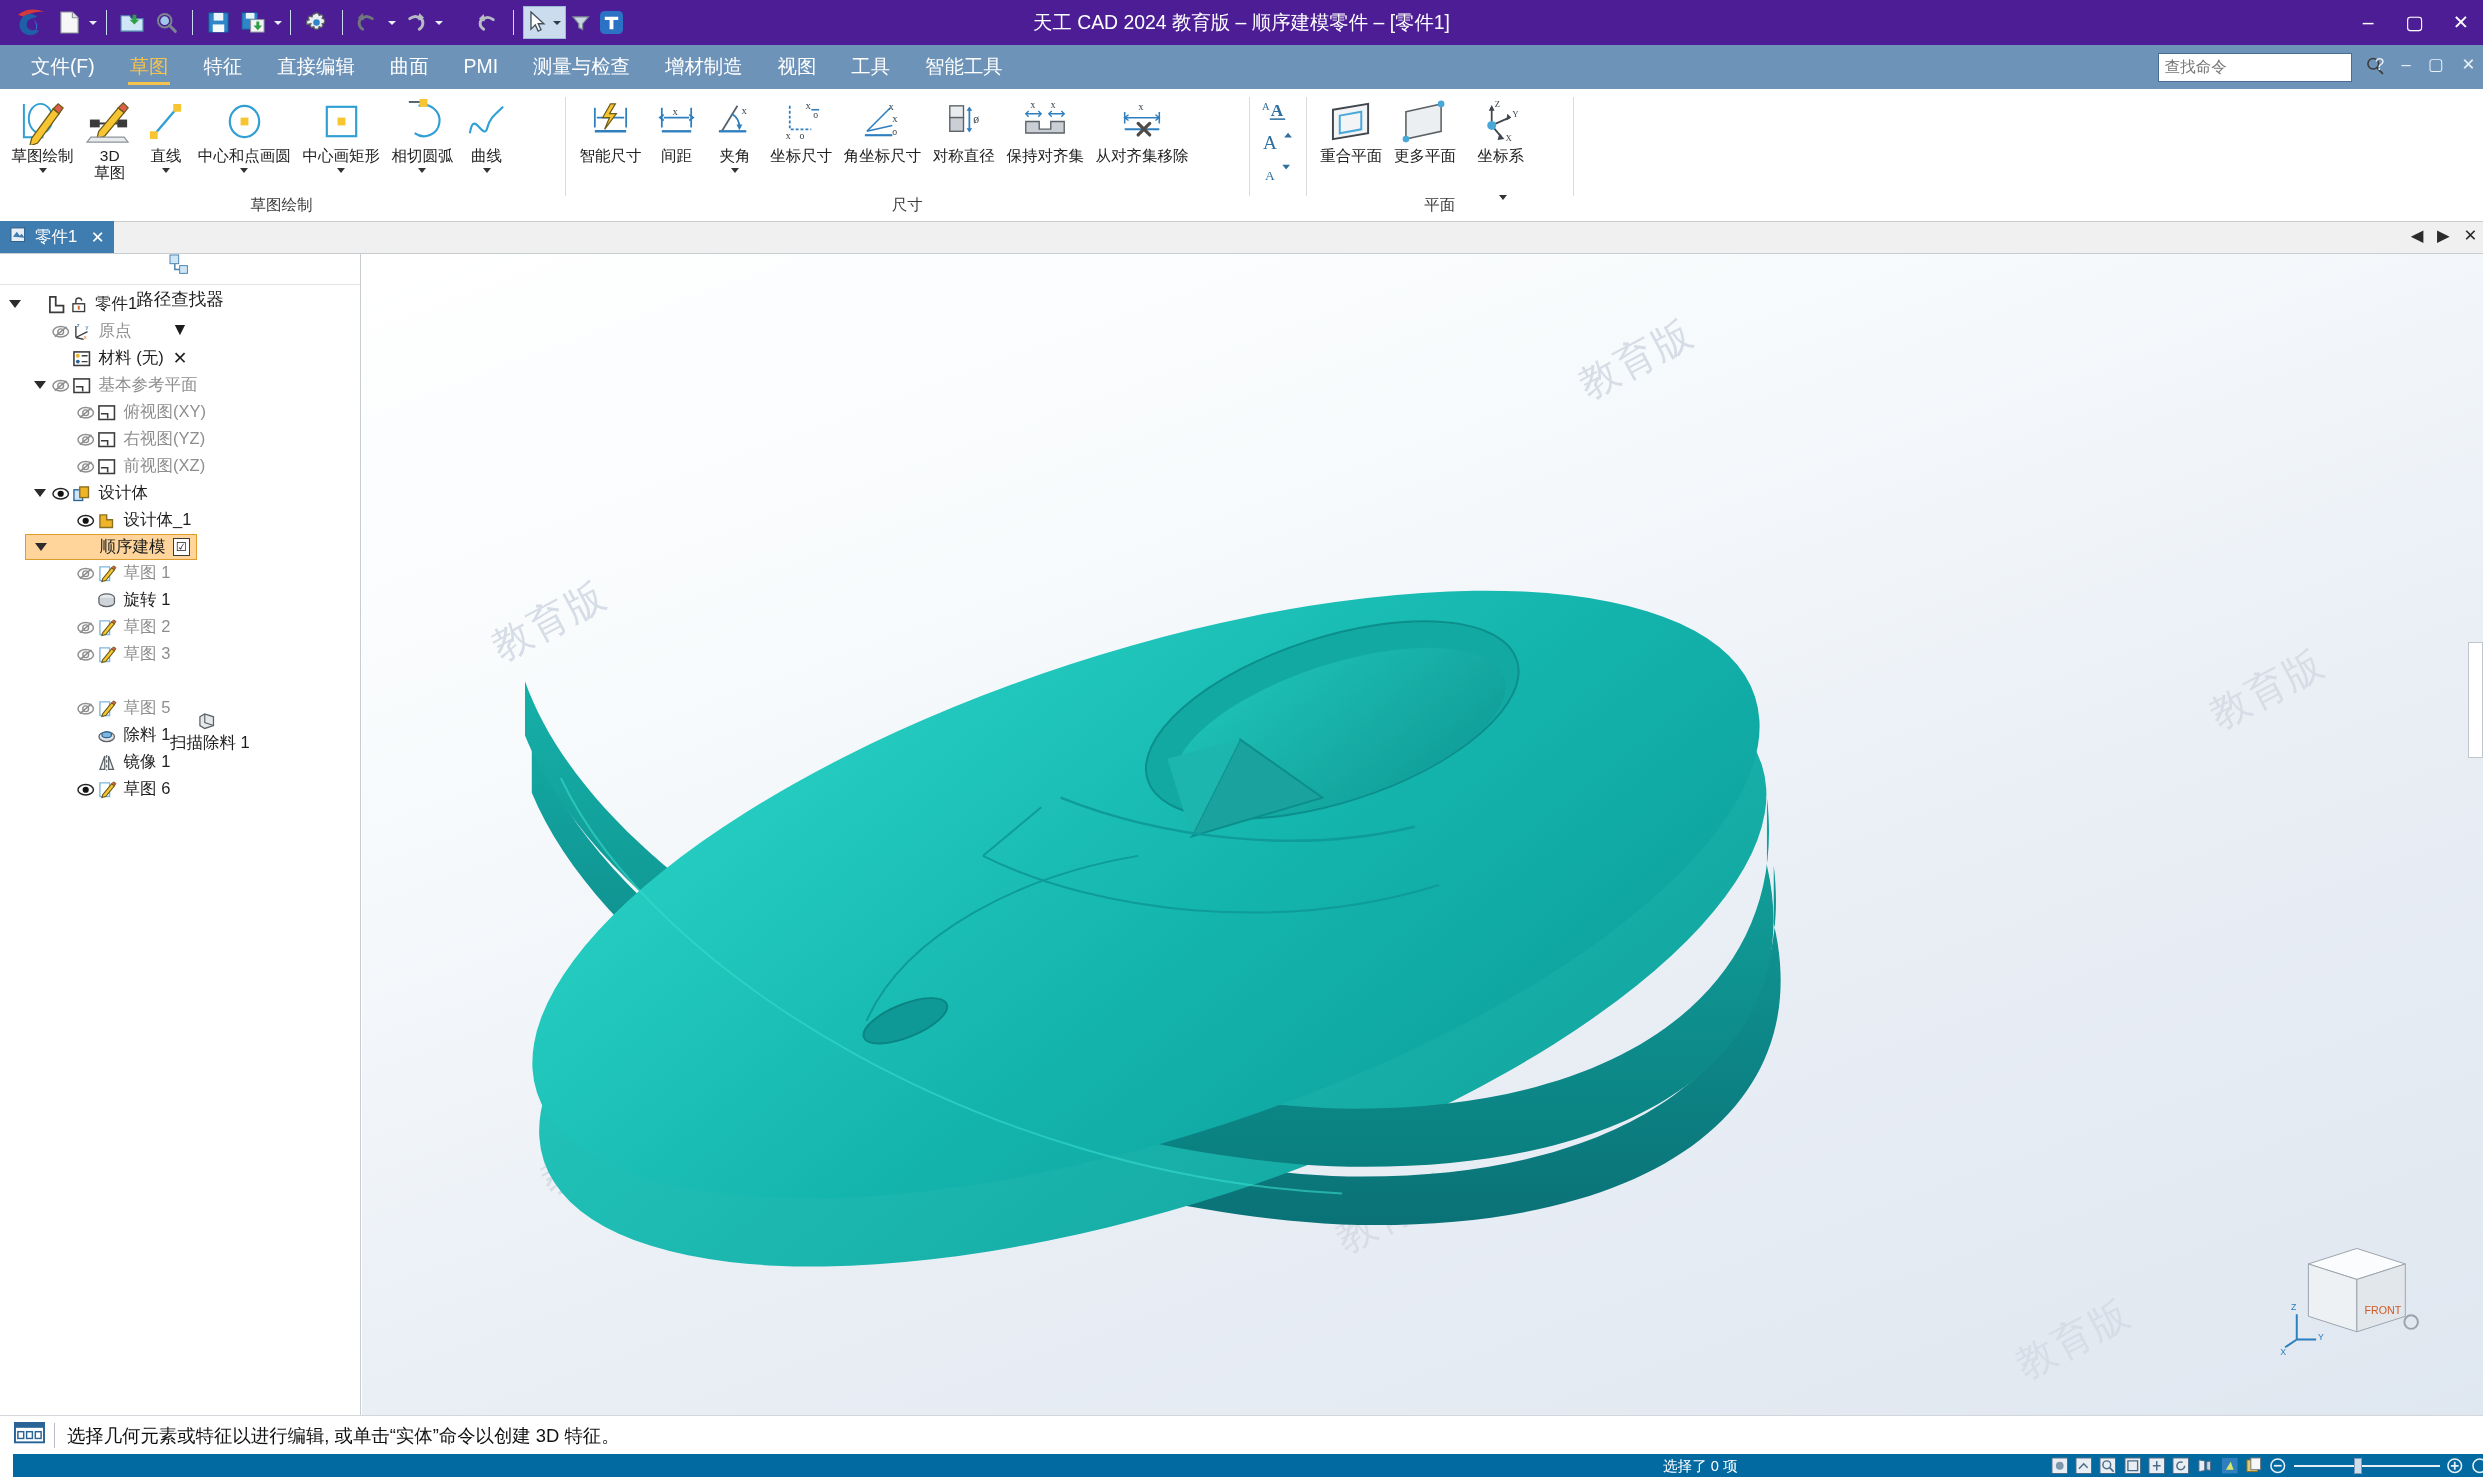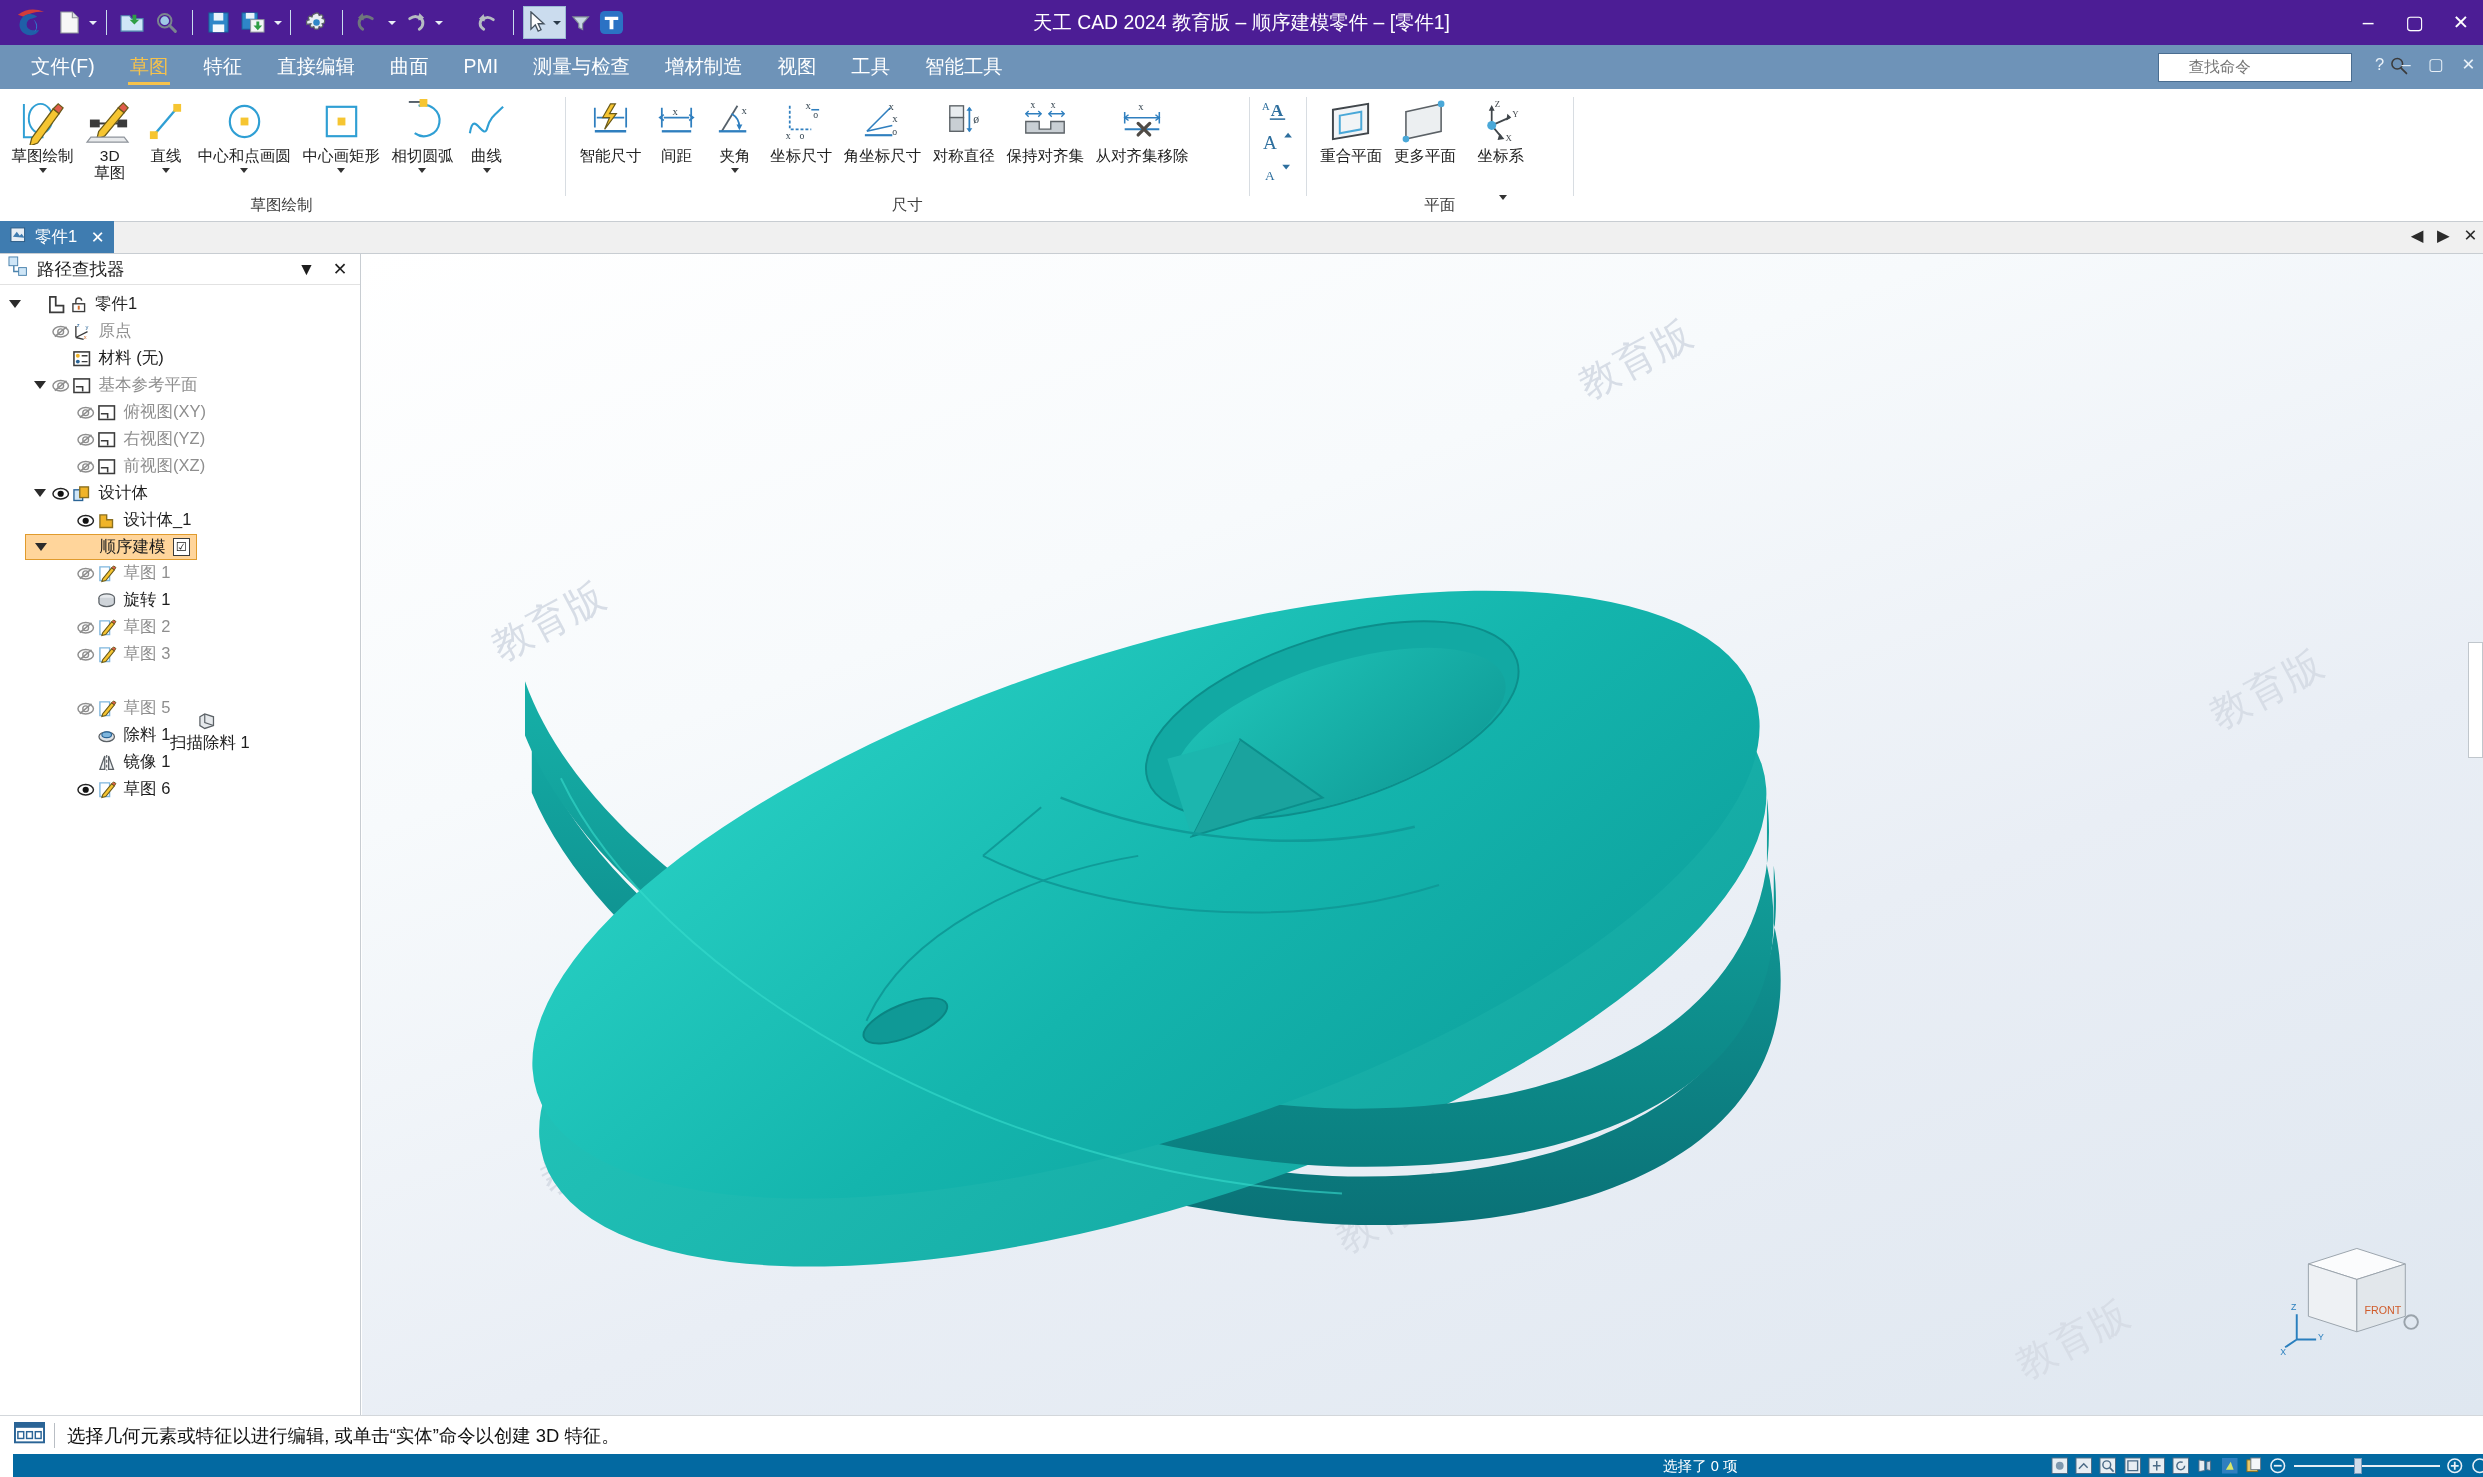--- a/index.html
+++ b/index.html
@@ -42,21 +42,21 @@
   .mitem.active:after{
     content:"";position:absolute;left:15.5px;right:15.5px;bottom:4.9px;height:2.9px;background:#f5c24c;
   }
   .searchwrap{position:absolute;right:131px;top:7.8px;width:194px;height:29px;}
   .searchbox{
     width:100%;height:29px;background:#ffffff;border:1px solid #4a6d90;
     display:flex;align-items:center;padding:0 5.8px;
   }
   .searchbox input{
     border:none;outline:none;flex:1;font-size:15.5px;color:#3b82f6;
-    font-family:"Liberation Sans","DejaVu Sans",sans-serif;background:transparent;margin-left:24px;
+    font-family:"Liberation Sans","DejaVu Sans",sans-serif;background:transparent;
   }
   .mw{position:absolute;right:7.8px;top:9.7px;display:flex;gap:17.5px;align-items:center;}
   .mw span{color:#e9f1f8;font-size:16.5px;cursor:pointer;}
 
   
   .ribbon{
     position:absolute;left:0;top:89px;width:2483px;height:133px;
     background:#ffffff;border-bottom:1px solid #c8cdd2;display:flex;
   }
   .rgroup{display:flex;flex-direction:column;height:133px;position:relative;}
@@ -95,20 +95,21 @@
   .tabnav span{font-size:16.5px;color:#2b2b2b;cursor:pointer;}
 
   
   .leftpanel{
     position:absolute;left:0;top:254px;width:361px;height:1161px;
     background:#ffffff;border-right:1px solid #c8cdd2;
   }
   .lp-head{
     height:31px;display:flex;align-items:center;padding:0 7.8px;gap:7.8px;
     border-bottom:1px solid #e2e2e2;
+    flex-direction:column;
   }
   .lp-title{font-size:17.5px;color:#1d1d1d;flex:1;}
   .lp-act{font-size:17.5px;color:#1d1d1d;cursor:pointer;padding:0 4.9px;}
   .tree{padding-top:5.8px;font-size:16.5px;color:#1d1d1d;}
   .trow{
     display:flex;align-items:center;height:27px;padding-left:3.9px;white-space:nowrap;
     cursor:pointer;
   }
   .trow.sel{background:#ffd59b;border:1px solid #e09b2d;height:26px;}
   .tw{width:21.3px;display:flex;justify-content:center;align-items:center;flex:0 0 21.3px;}

